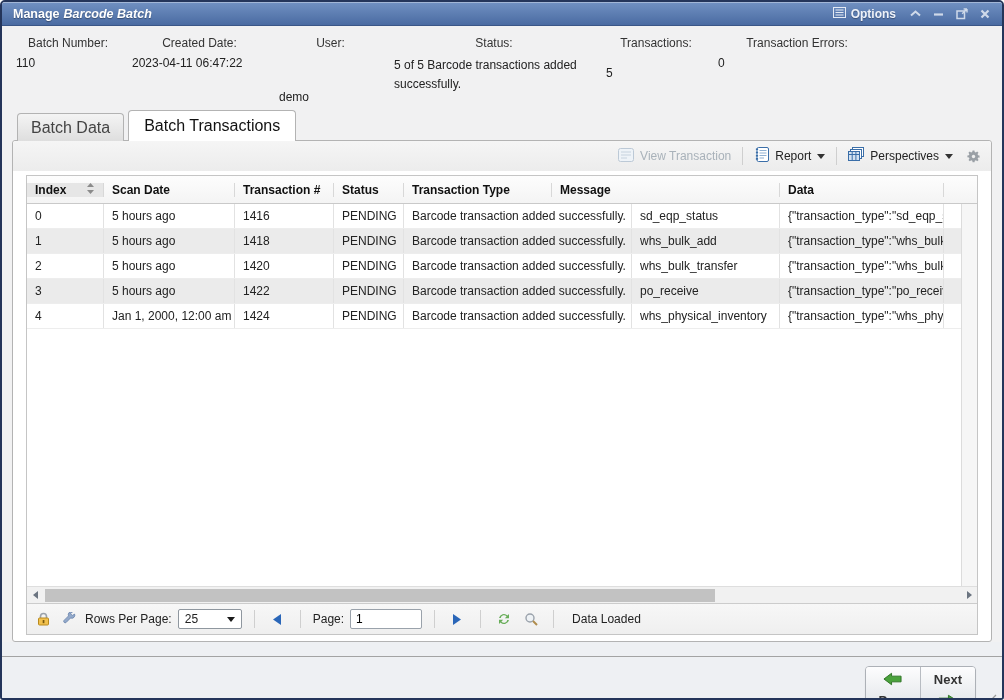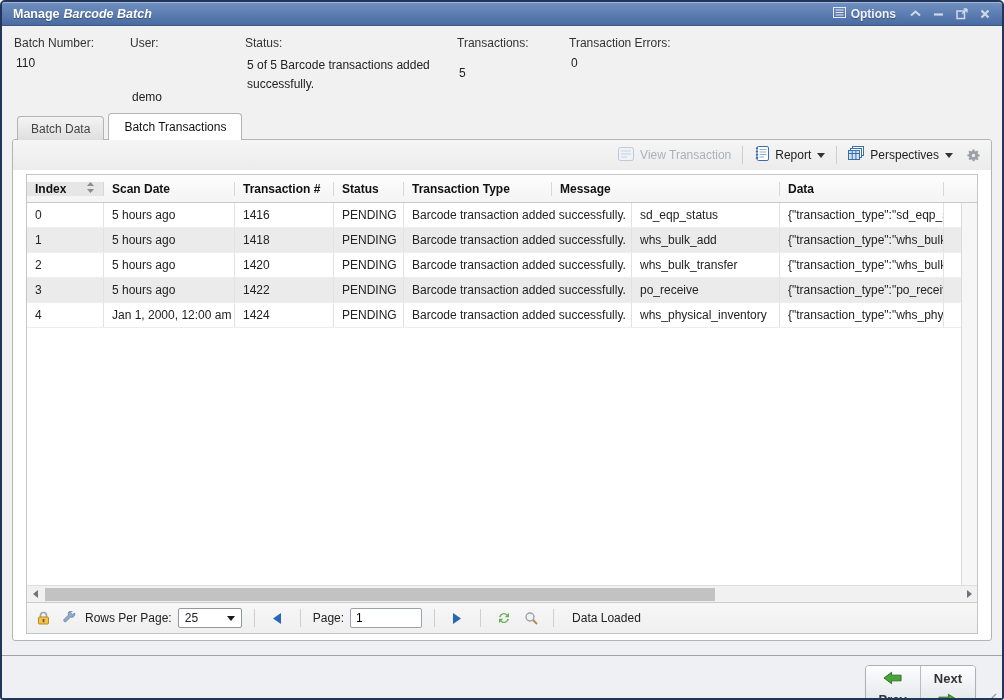--- a/index.html
+++ b/index.html
@@ -17,29 +17,29 @@
   .title .emph { font-style:italic; margin-left:4px; }
   .titlebar-right { margin-left:auto; display:flex; align-items:center; gap:14px; }
   .options-btn { display:flex; align-items:center; gap:5px; font-size:12px; font-weight:bold;
                  color:#eef2f9; cursor:pointer; text-shadow:0 1px 1px rgba(0,0,0,.3); }
   .winctl { display:flex; align-items:center; gap:12px; margin-right:4px; }
   .winbtn { display:flex; align-items:center; cursor:pointer; opacity:.9; }
 
   
   .summary { flex:0 0 84px; display:flex; padding:10px 0 0 12px; font-size:12px; color:#2b2b2b; }
   .sfield { display:flex; flex-direction:column; gap:6px; padding-right:8px; }
-  .sfield .lab { color:#333; }
+  .sfield .lab { color:#333;text-align:center; }
   .sfield .val { color:#222; padding-left:2px; }
   .sf-batch { width:116px; } .sf-created { width:147px; } .sf-user { width:115px;gap:40px; }
   .sf-status { width:212px; } .sf-status .val { line-height:1.55; }
   .sf-trans { width:112px;gap:16px; } .sf-errors { width:170px; }
 
   
   .tabstrip { flex:0 0 29px; display:flex; align-items:flex-end; gap:4px; padding-left:15px; position:relative; z-index:3; }
-  .tab { border:1px solid #b3b3b3; border-bottom:none; border-radius:4px 4px 0 0; font-size:12px;
+  .tab { border:1px solid #b3b3b3; border-bottom:none; border-radius:4px 4px 0 0; font-size:16px;
          padding:5px 13px 4px; background:linear-gradient(#f4f4f4,#dedede); color:#444; cursor:pointer; margin-bottom:-1px; }
   .tab.active { background:#fff; color:#111; padding:6px 15px 6px; cursor:default; }
 
   
   .panel { flex:0 0 502px; margin:0 10px; background:#fff; border:1px solid #b3b3b3; border-radius:3px;
            display:flex; flex-direction:column; position:relative; z-index:2; }
   .toolbar { flex:0 0 30px; background:linear-gradient(#f5f5f5,#ececec); border-radius:3px 3px 0 0;
              display:flex; align-items:center; justify-content:flex-end; padding:0 8px; gap:7px; font-size:12px; }
   .tbtn { display:flex; align-items:center; gap:6px; padding:3px 4px; color:#222; cursor:pointer; border-radius:3px; }
   .tbtn.disabled { color:#a9b2ba; cursor:default; }
@@ -137,20 +137,24 @@
         </span>
       </div>
     </div>
   </div>
 
   <div class="summary">
     <div class="sfield sf-batch">
       <div class="lab">Batch Number:</div>
       <div class="val">110</div>
     </div>
+    <div class="sfield sf-created">
+      <div class="lab">Created Date:</div>
+      <div class="val">2023-04-11 06:47:22</div>
+    </div>
     <div class="sfield sf-user">
       <div class="lab">User:</div>
       <div class="val">demo</div>
     </div>
     <div class="sfield sf-status">
       <div class="lab">Status:</div>
       <div class="val">5 of 5 Barcode transactions added successfully.</div>
     </div>
     <div class="sfield sf-trans">
       <div class="lab">Transactions:</div>

